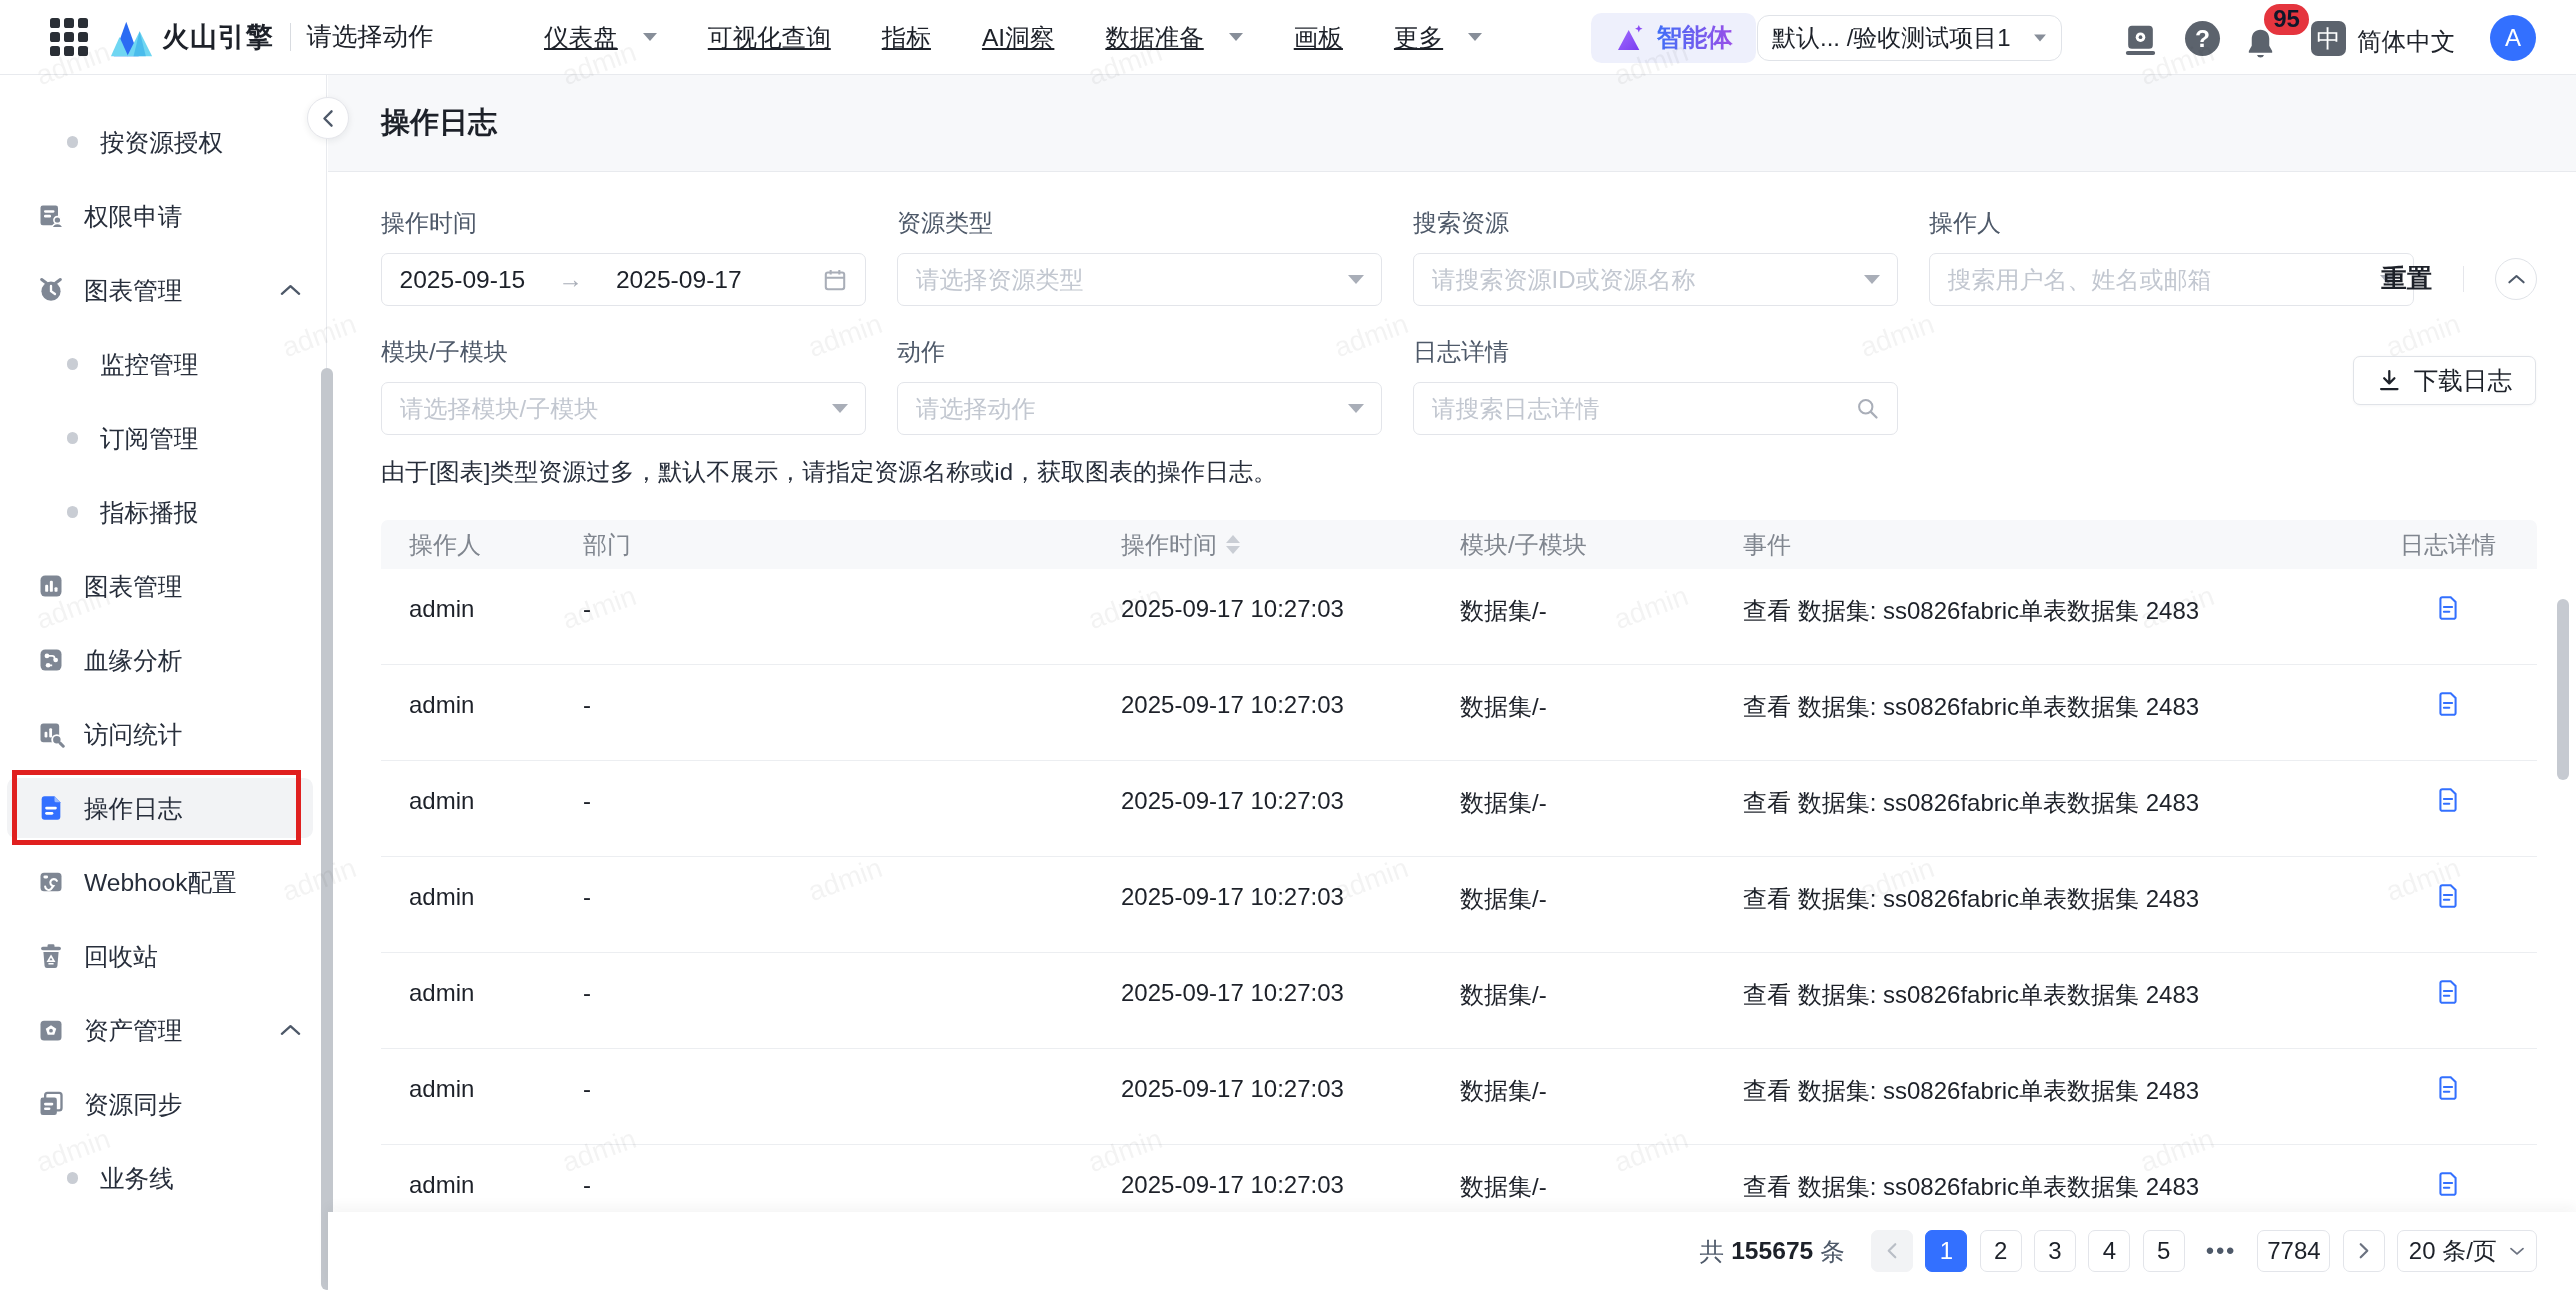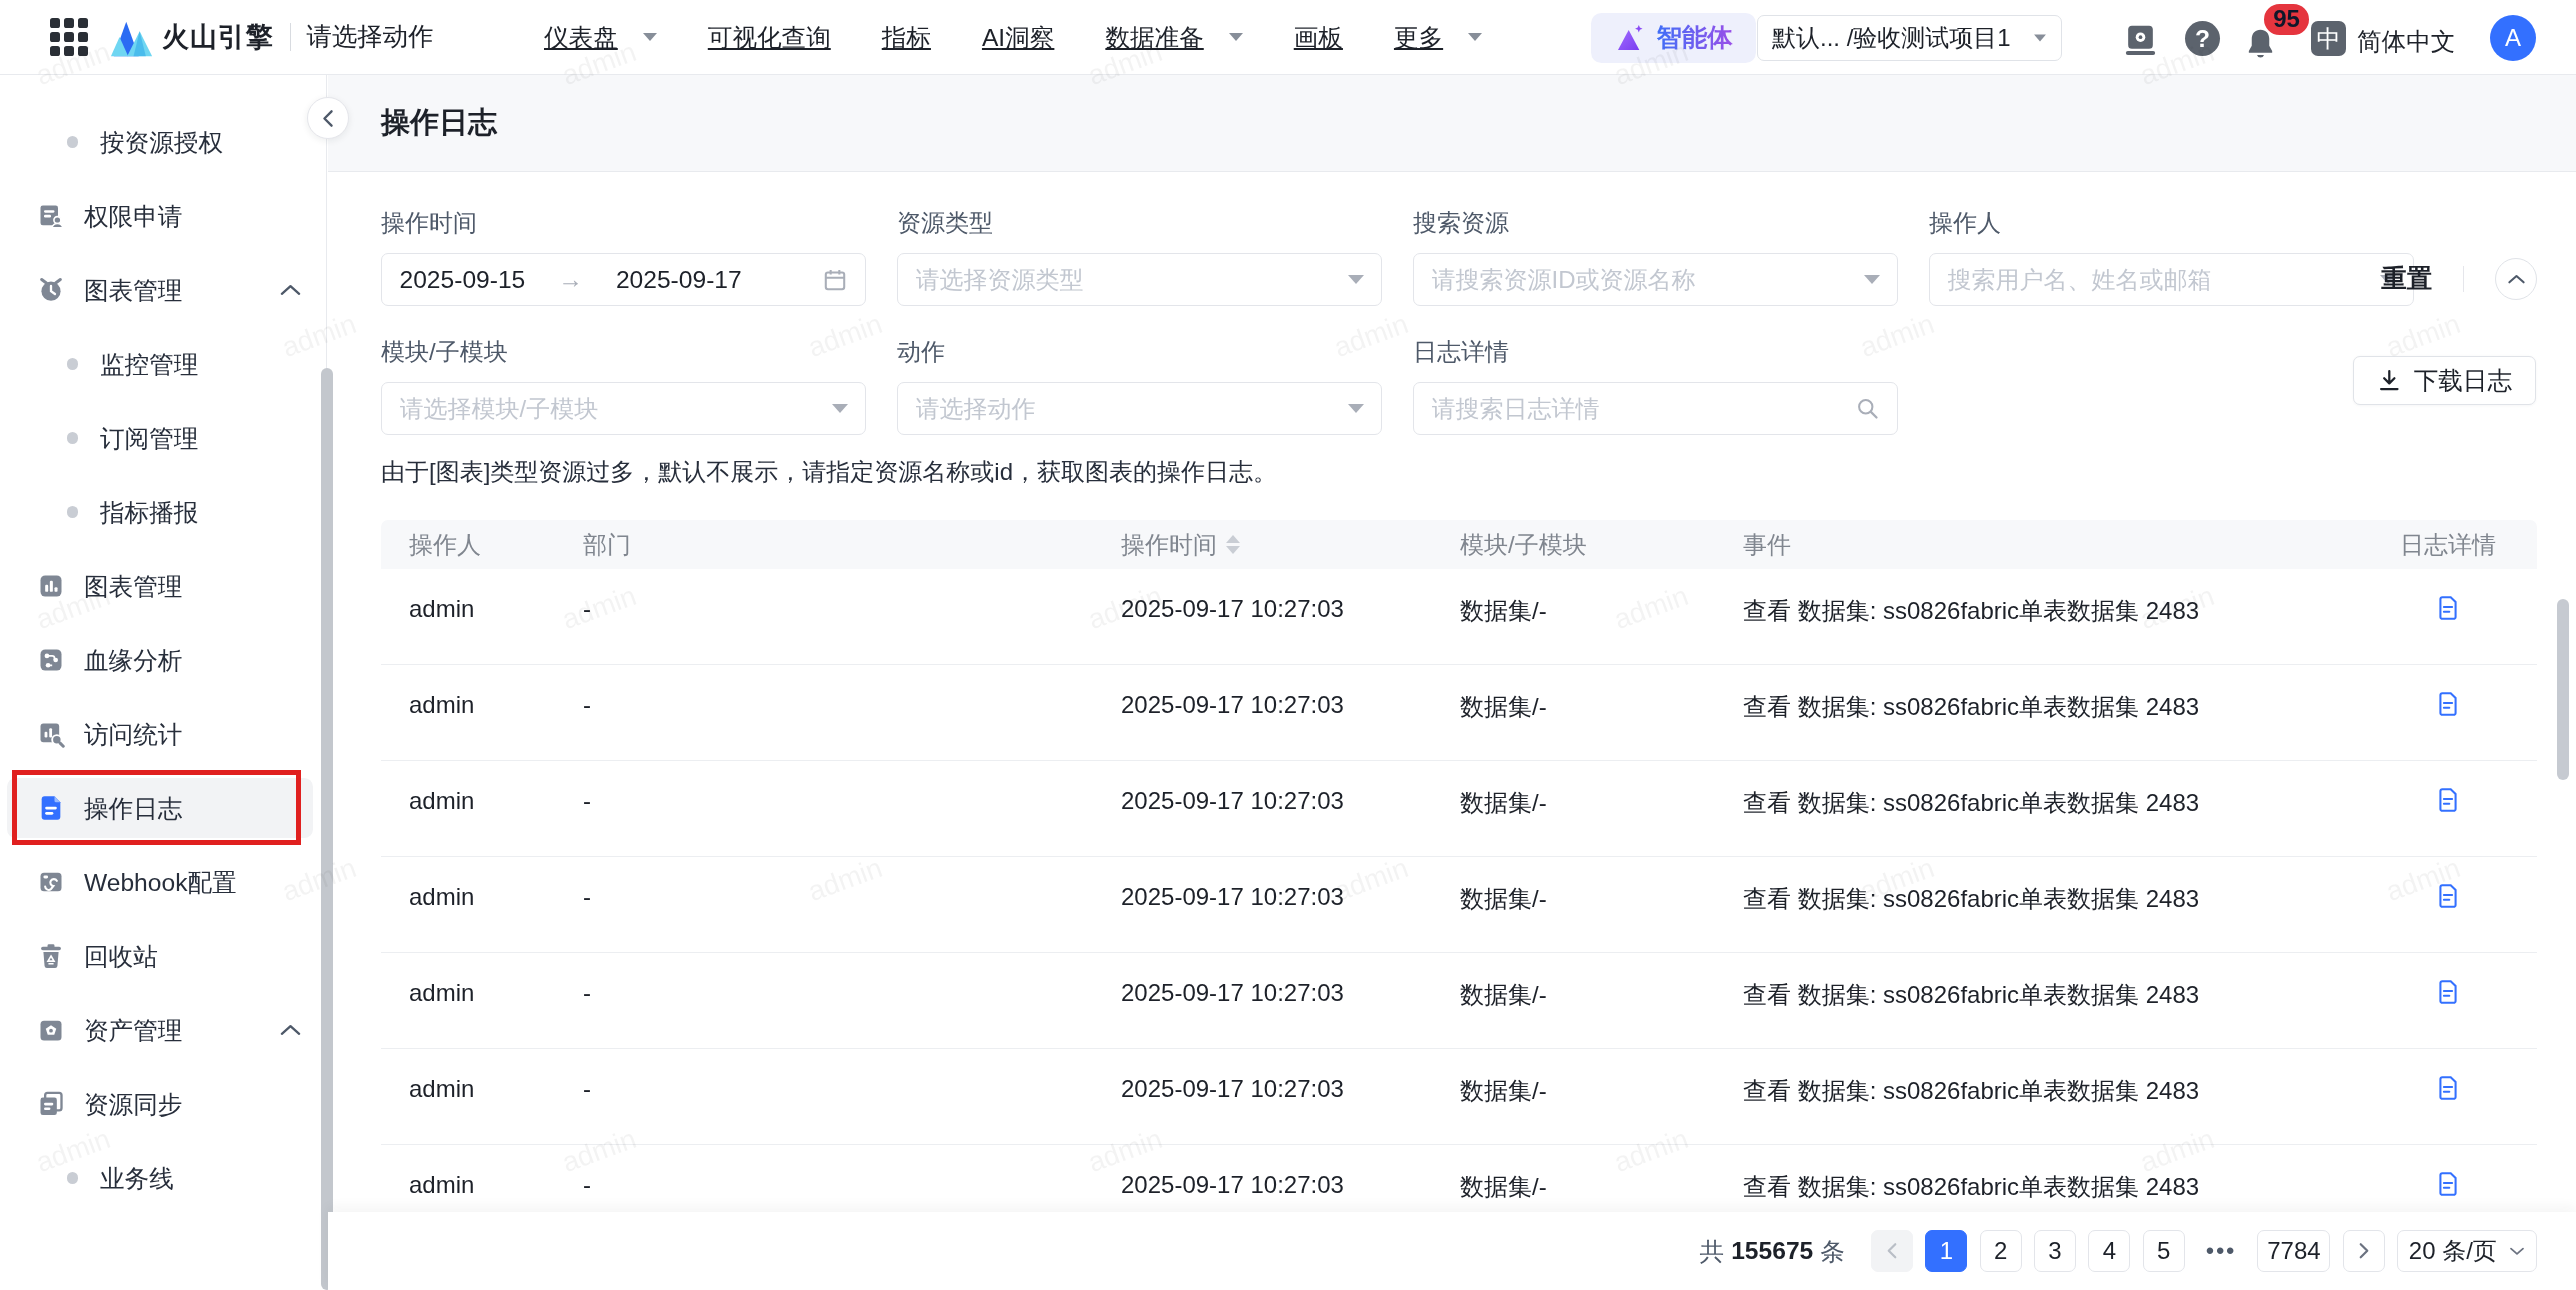--- a/index.html
+++ b/index.html
@@ -18,21 +18,21 @@
   .product { font-size:25.4px; }
   .nav-menu { position:absolute; left:544px; display:flex; align-items:center; gap:51px; }
   .nav-item { font-size:24.6px; color:#1d2129; display:flex; align-items:center; gap:25px; cursor:pointer; white-space:nowrap;text-decoration:underline; }
   .caret-down { width:0; height:0; border-left:7px solid transparent; border-right:7px solid transparent;
     border-top:8.8px solid #878e99; }
   .agent-pill { position:absolute; left:1591px; top:13px; height:50px; padding:0 23px; border-radius:10.5px;
     background:#eef0fc; display:flex; align-items:center; gap:10.5px; cursor:pointer; }
   .agent-label { font-size:25.4px; font-weight:bold; background:linear-gradient(90deg,#3f6ef7,#9a4fe8);
     -webkit-background-clip:text; background-clip:text; color:transparent;font-family:Liberation Serif, serif; }
   .project-select { position:absolute; left:1757px; top:15px; width:305px; height:46px; border:0.9px solid #e0e3e8;
-    border-radius:7px; background:#fff; display:flex; align-items:center; padding:0 14px; cursor:pointer; }
+    border-radius:12px; background:#fff; display:flex; align-items:center; padding:0 14px; cursor:pointer; }
   .project-select .txt { font-size:24px; white-space:nowrap; overflow:hidden; }
   .project-select .caret-down { margin-left:auto; transform:scale(.85); }
   .tn-icon { position:absolute; top:21px; cursor:pointer; }
   .help-circle { width:35px; height:35px; border-radius:50%; background:#5c636d; color:#fff;
     font-size:24.6px; font-weight:bold; display:flex; align-items:center; justify-content:center; }
   .translate-sq { width:35px; height:35px; border-radius:7px; background:#5c636d; color:#fff;
     font-size:24px; display:flex; align-items:center; justify-content:center; }
   .lang-label { position:absolute; left:2357px; top:24.6px; font-size:24.6px; cursor:pointer; }
   .badge { position:absolute; left:2262px; top:1.8px; min-width:49px; height:35px; border-radius:19px;
     background:#e5353e; border:2.6px solid #fff; color:#0f172a; font-size:24px; font-weight:bold;

